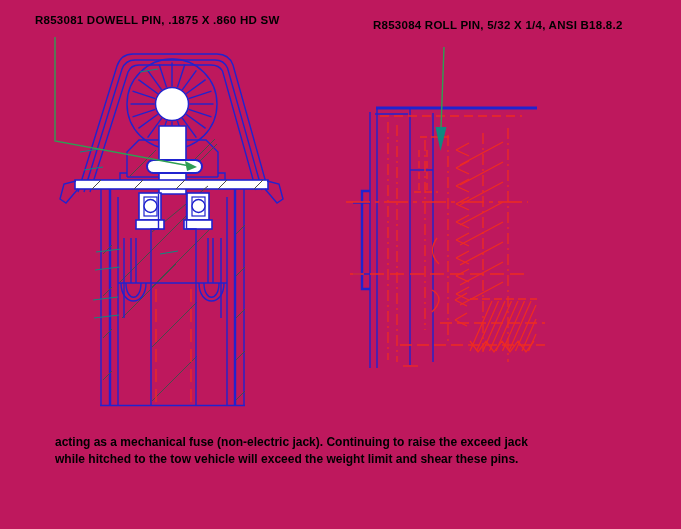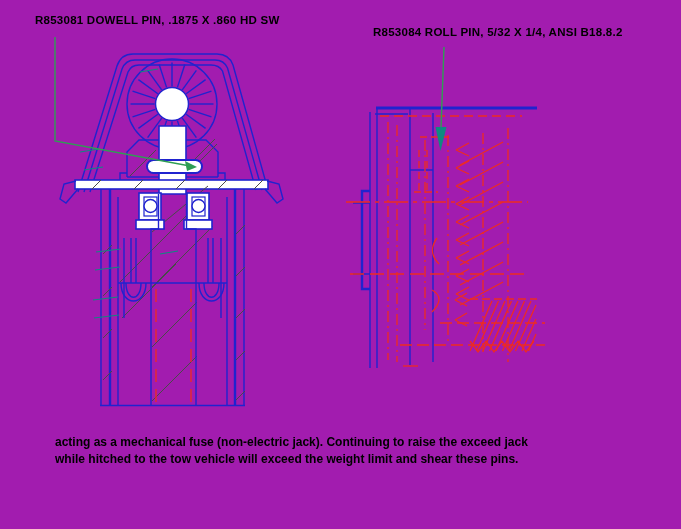--- a/index.html
+++ b/index.html
@@ -1,22 +1,22 @@
 <!DOCTYPE html>
 <html style="--blue: #2023cf; --red: #ee2b22; --green: #2f9e54; --teal: #0f8a80; --hatch: #4a4a4a; --ink: #000000;"><head>
 <meta charset="utf-8">
 <style>
   html,body{margin:0;padding:0;background:#fff;}
-  .canvas{position:relative;width:681px;height:529px;background:#a21caf;overflow:hidden;
+  .canvas{position:relative;width:681px;height:529px;background:#be185d;overflow:hidden;
           font-family:"Liberation Sans",sans-serif;}
   .drawing{position:absolute;left:0;top:0;}
   .callout{position:absolute;font-weight:bold;font-size:11.5px;letter-spacing:.25px;
            color:var(--ink);white-space:nowrap;}
   .callout1{left:35px;top:14px;}
-  .callout2{left:373px;top:26px;}
+  .callout2{left:373px;top:19px;}
   .caption{position:absolute;left:55px;top:434px;width:560px;font-weight:bold;
            font-size:12px;line-height:16.6px;color:var(--ink);}
   
   .b{stroke:var(--blue);fill:none;stroke-width:1.4;}
   .b2{stroke-width:2.4;}
   .b3{stroke-width:3;}
   .bf{fill:#fff;stroke:var(--blue);}
   .r{stroke:var(--red);fill:none;stroke-width:1.3;}
   .h{stroke:var(--hatch);fill:none;stroke-width:1;}
   .t{stroke:var(--teal);fill:none;stroke-width:1.2;}

